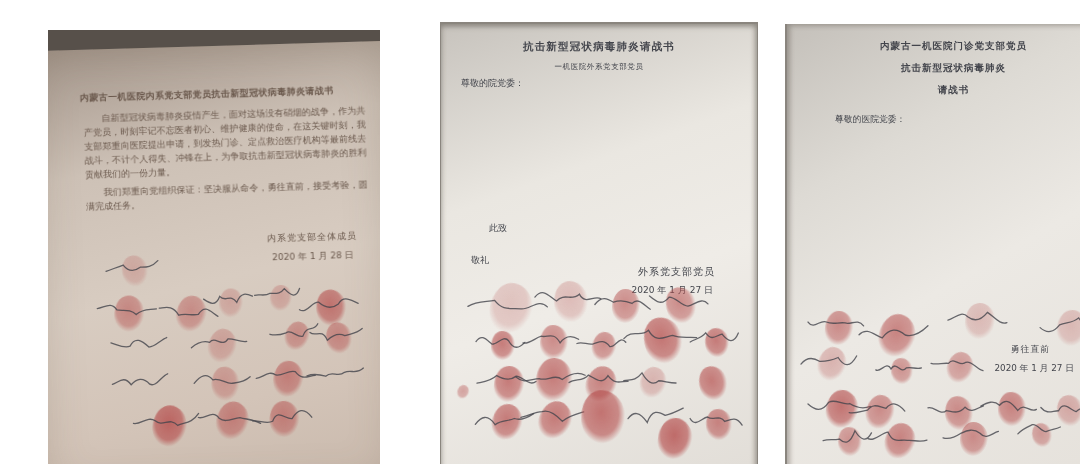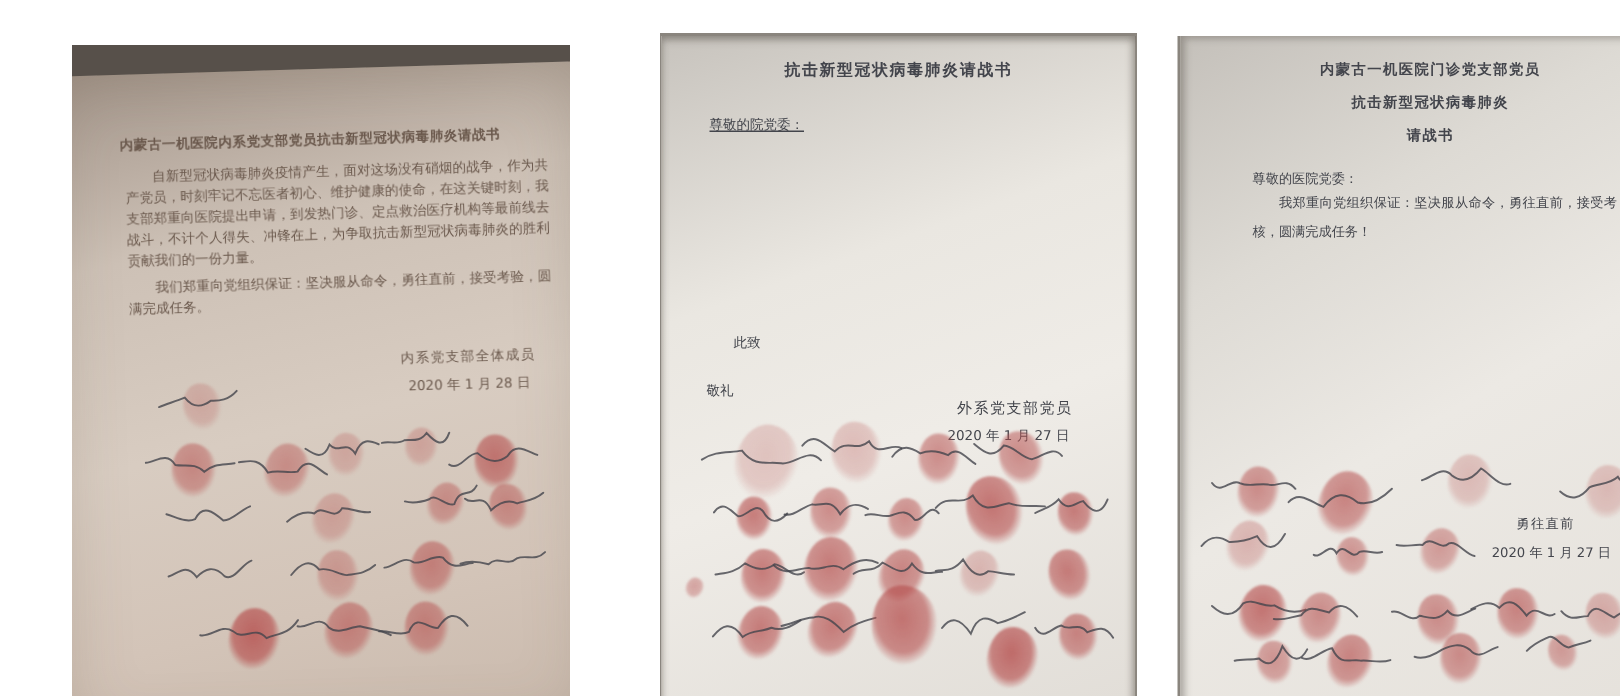--- a/index.html
+++ b/index.html
@@ -40,21 +40,21 @@
   .d1-title{left:49px;right:14px;top:42px;font-size:9px;font-weight:700;letter-spacing:.4px;line-height:13px;}
   .d1-body{left:52px;right:22px;top:62px;font-size:9px;line-height:14px;text-align:justify;}
   .d1-body p{margin:0;text-indent:2em;}
   .d1-body p + p{margin-top:4px;}
   .d1-sign{right:34px;top:188px;font-size:9px;letter-spacing:1px;}
   .d1-date{right:38px;top:207px;font-size:9px;}
 
   
   .d2-title{left:0;right:0;top:16px;text-align:center;font-size:10.5px;font-weight:600;letter-spacing:1.2px;}
   .d2-sub{left:0;right:0;top:38px;text-align:center;font-size:7.5px;letter-spacing:.6px;}
-  .d2-salut{left:32px;top:53px;font-size:9px;text-decoration:underline;}
+  .d2-salut{left:20px;top:53px;font-size:9px;}
   .d2-body{left:30px;right:16px;top:68px;font-size:9px;line-height:18px;text-align:justify;}
   .d2-body p{margin:0;text-indent:2em;}
   .d2-cl1{left:48px;top:198px;font-size:9px;}
   .d2-cl2{left:30px;top:230px;font-size:9px;}
   .d2-sign{right:42px;top:241px;font-size:10px;letter-spacing:1px;}
   .d2-date{right:44px;top:260px;font-size:9px;}
 
   
   .d3-t1{left:0;right:0;top:16px;text-align:center;font-size:9.5px;font-weight:600;letter-spacing:1px;}
   .d3-t2{left:0;right:0;top:38px;text-align:center;font-size:9.5px;font-weight:600;letter-spacing:1px;}
@@ -185,20 +185,21 @@
               <path d="M2 14.1 C8.5 13.9 15.0 19.4 21.7 17.0 C28.2 4.5 34.6 17.1 41.3 16.8 C47.8 9.1 54.3 6.4 61.0 18.0" fill="none" stroke="#43454c" stroke-width="1.3" stroke-linecap="round" opacity="0.8"></path>
             </svg>
           </div>
         </div>
     </div>
   </figure>
 
   <figure class="photo" id="photo2">
     <div class="paper">
       <h2 class="doc-text d2-title">抗击新型冠状病毒肺炎请战书</h2>
+      <div class="doc-text d2-sub">一机医院外系党支部党员</div>
       <div class="doc-text d2-salut">尊敬的院党委：</div>
       <div class="doc-text d2-cl1">此致</div>
       <div class="doc-text d2-cl2">敬礼</div>
       <div class="doc-text d2-sign">外系党支部党员</div>
       <div class="doc-text d2-date">2020 年 1 月 27 日</div>
       <div class="prints">
           <div class="mark" style="left: 70px; top: 284px;">
             <div class="print" style="width: 42px; height: 50.4px; left: -21px; top: -25.2px; transform: rotate(9.6deg); background: radial-gradient(at 47% 42%, rgba(181, 77, 76, 0.26) 0%, rgba(181, 77, 76, 0.21) 52%, rgba(0, 0, 0, 0) 72%);"></div>
             <svg width="83.39999999999999" height="26" viewBox="0 0 83.39999999999999 26" style="transform: rotate(2deg); left: -44.7px; top: -16px;">
               <path d="M2 15.8 C10.7 9.5 19.5 10.8 28.5 8.9 C37.2 19.8 45.9 15.4 54.9 16.4 C63.7 17.6 72.4 4.7 81.4 13.5" fill="none" stroke="#43454c" stroke-width="1.3" stroke-linecap="round" opacity="0.8"></path>
@@ -315,21 +316,20 @@
     </div>
   </figure>
 
   <figure class="photo" id="photo3">
     <div class="paper">
       <h2 class="doc-text d3-t1">内蒙古一机医院门诊党支部党员</h2>
       <h2 class="doc-text d3-t2">抗击新型冠状病毒肺炎</h2>
       <h2 class="doc-text d3-t3">请战书</h2>
       <div class="doc-text d3-salut">尊敬的医院党委：</div>
       <div class="doc-text d3-body">
-        <p>我郑重向党组织保证：坚决服从命令，勇往直前，接受考核，圆满完成任务！</p>
       </div>
       <div class="doc-text d3-sign">勇往直前</div>
       <div class="doc-text d3-date">2020 年 1 月 27 日</div>
       <div class="prints">
           <div class="mark" style="left: 52px; top: 304px;">
             <div class="print" style="width: 28px; height: 33.6px; left: -14px; top: -16.8px; transform: rotate(2.6deg); background: radial-gradient(at 47% 42%, rgba(181, 77, 76, 0.6) 0%, rgba(181, 77, 76, 0.48) 52%, rgba(0, 0, 0, 0) 72%);"></div>
             <svg width="59.6" height="26" viewBox="0 0 59.6 26" style="transform: rotate(0.4deg); left: -32.8px; top: -16px;">
               <path d="M2 10.2 C8.1 18.6 14.2 6.8 20.5 10.1 C26.6 13.0 32.8 9.9 39.1 10.9 C45.2 13.1 51.3 5.8 57.6 13.7" fill="none" stroke="#43454c" stroke-width="1.3" stroke-linecap="round" opacity="0.8"></path>
             </svg>
           </div>

